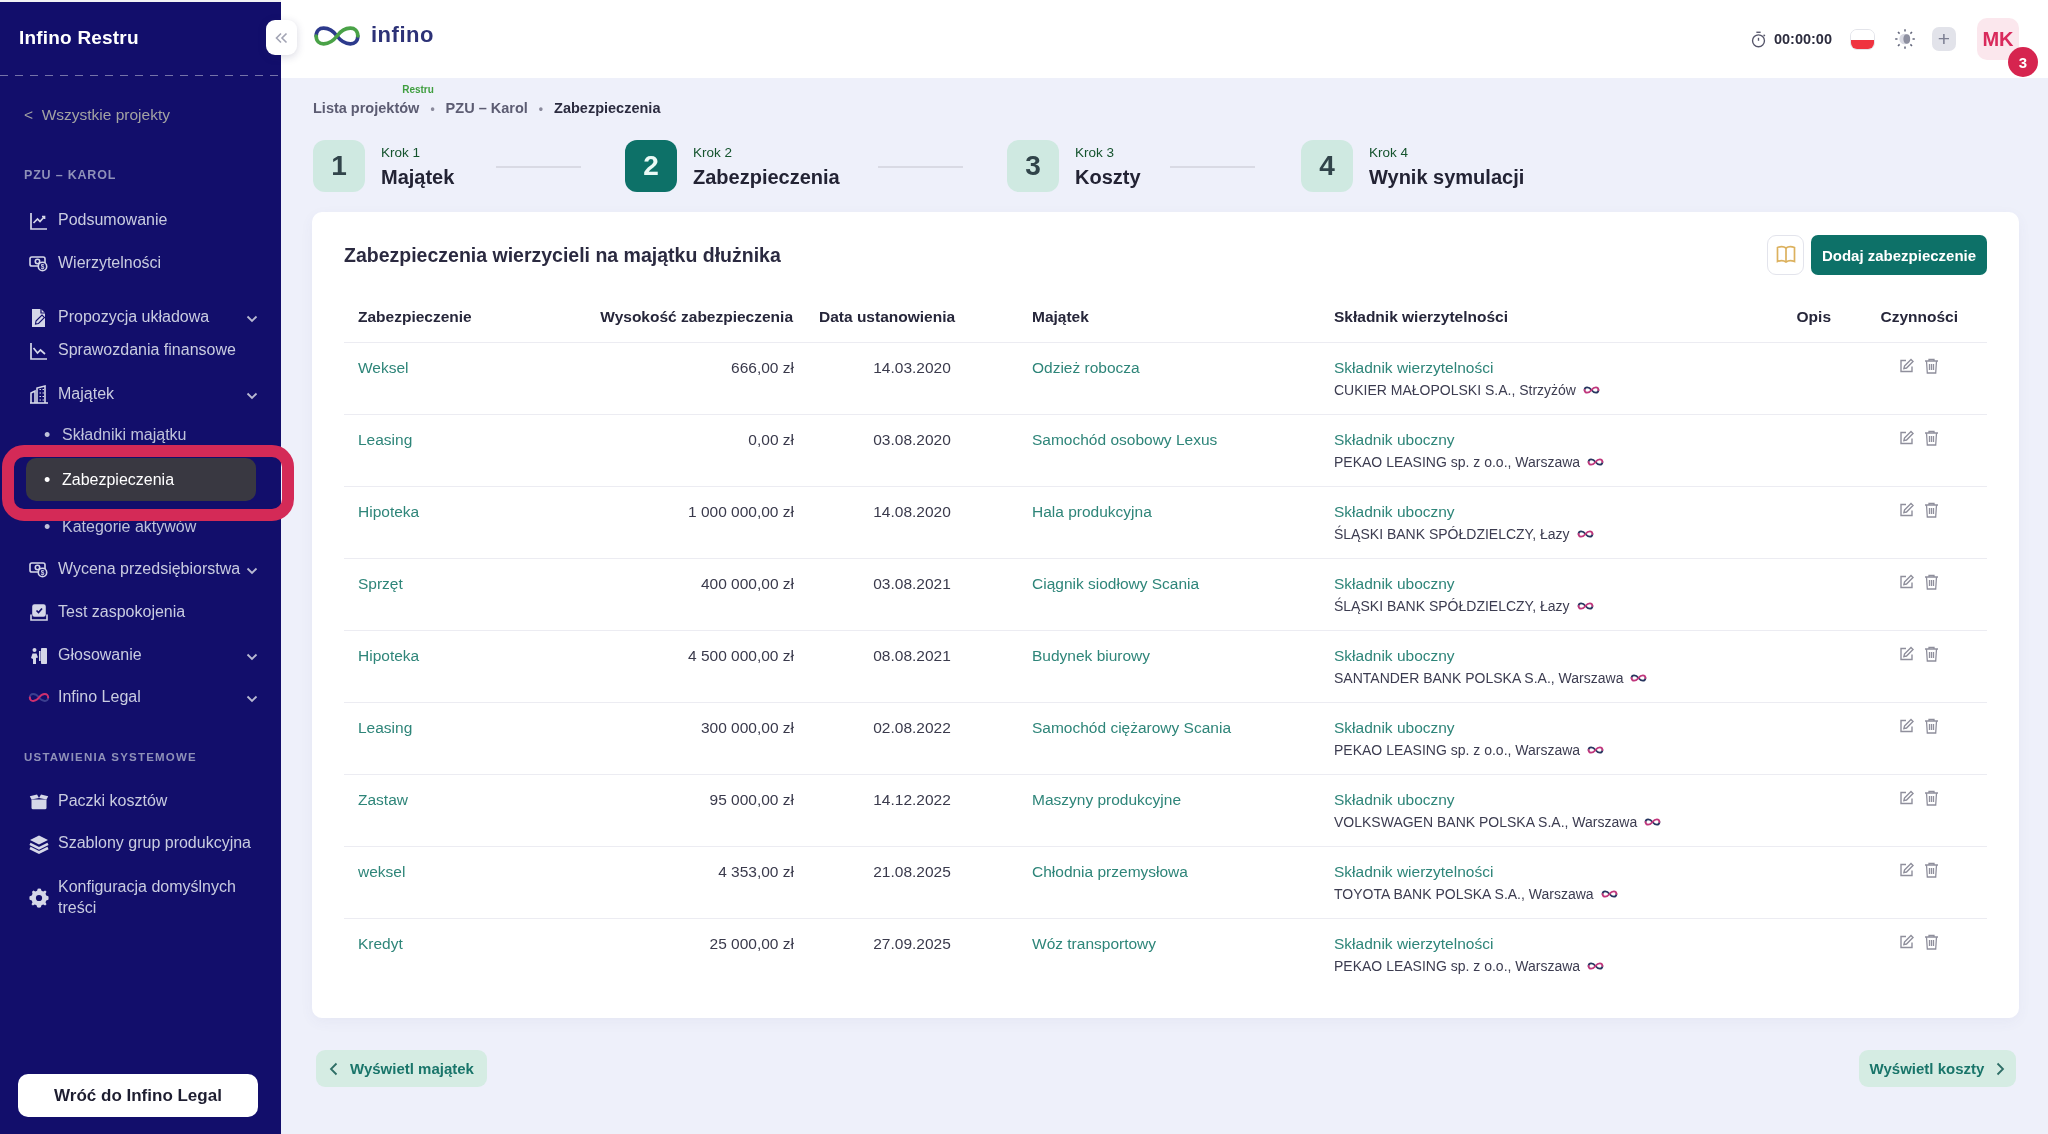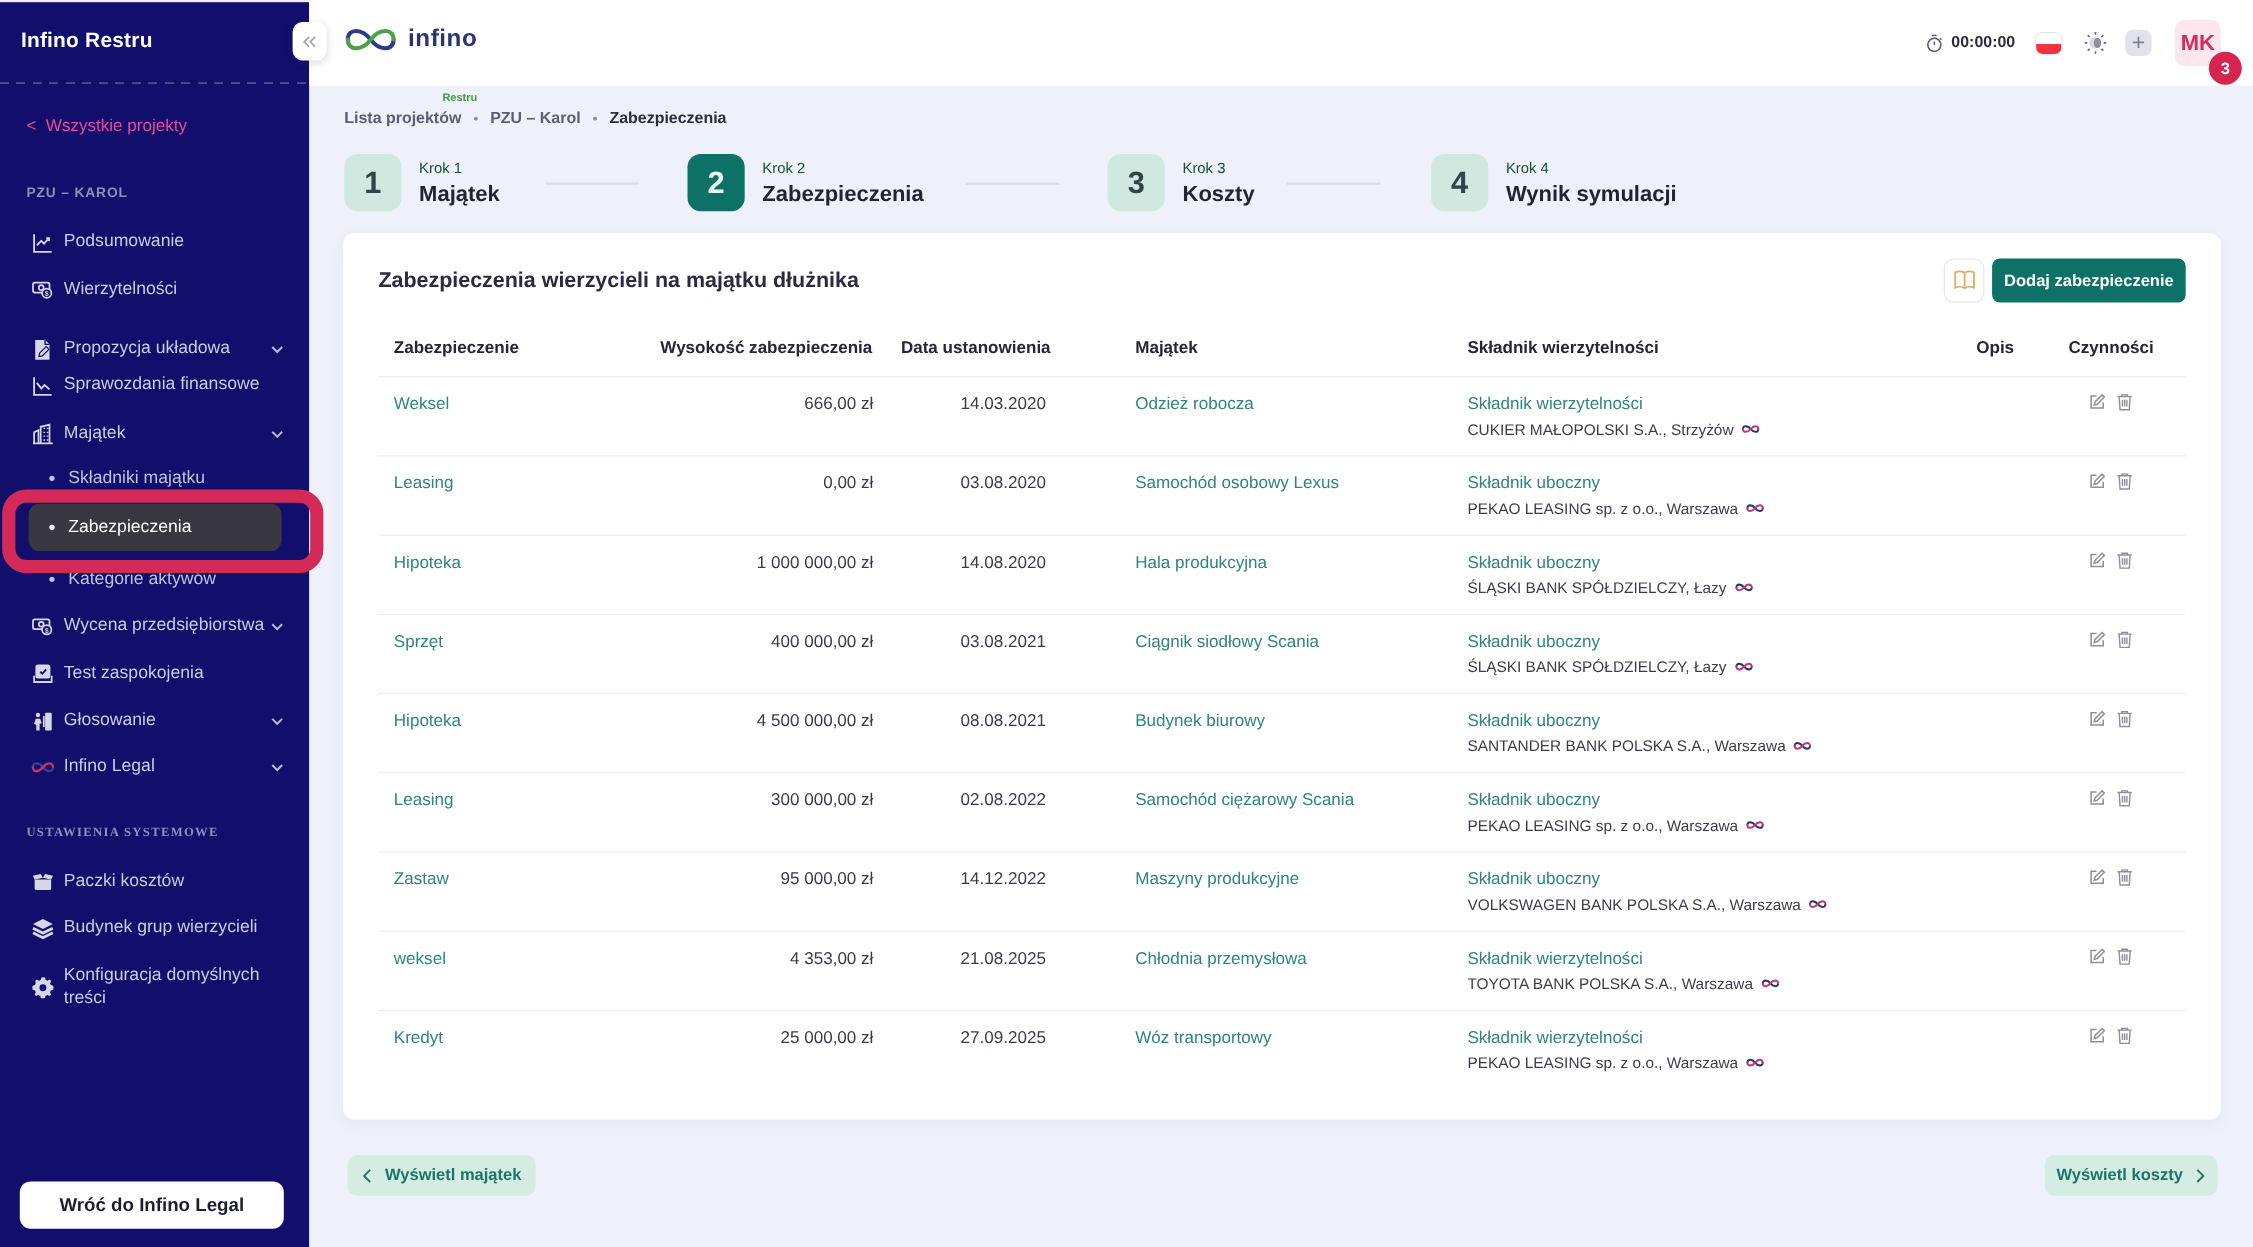--- a/index.html
+++ b/index.html
@@ -4,33 +4,33 @@
 <title>Infino Restru</title>
 <style>
 * { margin:0; padding:0; box-sizing:border-box; }
 html,body { width:2048px; height:1134px; overflow:hidden; }
 body { font-family:"Liberation Sans", sans-serif; background:#eef0fa; position:relative; }
 
 
 .sidebar { position:absolute; left:0; top:0; width:281px; height:1134px; background:#120e6b; color:#d9dae8; }
 .sb-head { height:76px; display:flex; align-items:center; padding-left:19px; border-bottom:0; background:linear-gradient(#120e6b,#120e6b), repeating-linear-gradient(90deg, rgba(255,255,255,.42) 0 8px, transparent 8px 15px); background-size:100% 74.5px, 100% 1.5px; background-position:top, bottom; background-repeat:no-repeat; }
 .sb-head h1 { font-size:19px; font-weight:bold; color:#ffffff; letter-spacing:.2px; }
-.sb-back { position:absolute; left:24px; top:106px; font-size:15.5px; color:#ec4899; }
+.sb-back { position:absolute; left:24px; top:106px; font-size:15.5px; color:#a3a3a3; }
 .sb-proj { position:absolute; left:24px; top:168px; font-size:12.5px; font-weight:bold; letter-spacing:.8px; color:#8f91b8; }
 .nav-item { position:absolute; left:0; width:281px; height:43px; display:flex; align-items:center; font-size:16px; color:#c9cce0; }
 .nav-item .ic { position:absolute; left:28px; width:22px; height:22px; display:flex; align-items:center; justify-content:center; }
 .nav-item .lb { position:absolute; left:58px; }
 .nav-item .ch { position:absolute; left:246px; top:50%; transform:translateY(-50%); }
 .nav-sub { position:absolute; left:0; width:281px; height:40px; display:flex; align-items:center; font-size:16px; color:#bfc2da; }
 .nav-sub .bu { position:absolute; left:44px; font-size:18px; }
 .nav-sub .lb { position:absolute; left:62px; }
 .nav-active { position:absolute; left:26px; top:458px; width:230px; height:43px; background:#393841; border-radius:10px; }
 .nav-active .bu { position:absolute; left:18px; top:50%; transform:translateY(-50%); color:#fff; font-size:18px; }
 .nav-active .lb { position:absolute; left:36px; top:50%; transform:translateY(-50%); color:#fff; font-size:16px; }
-.sb-sec { position:absolute; left:24px; top:751px; font-size:11.5px; font-weight:bold; letter-spacing:1.2px; color:#8f91b8;font-family:Liberation Serif, serif; }
+.sb-sec { position:absolute; left:24px; top:751px; font-size:11.5px; font-weight:bold; letter-spacing:1.2px; color:#8f91b8; }
 .sb-btn { position:absolute; left:18px; top:1074px; width:240px; height:43px; background:#ffffff; border-radius:10px; display:flex; align-items:center; justify-content:center; font-size:17px; font-weight:bold; color:#1d1d30; }
 
 
 .red-annot { position:absolute; left:2px; top:445px; width:292px; height:76px; border:12px solid #d42a57; border-radius:22px; z-index:50; }
 
 
 .collapse { position:absolute; left:266px; top:20px; width:31px; height:35px; background:#ffffff; border-radius:9px; box-shadow:0 2px 8px rgba(40,40,90,.18); z-index:5; display:flex; align-items:center; justify-content:center; color:#9fa1b3; font-size:18px; }
 
 
 .main { position:absolute; left:281px; top:0; width:1767px; height:1134px;text-align:center; }
@@ -209,21 +209,21 @@
         <span class="lb" style="line-height:1.3">Paczki kosztów</span>
       </div>
       <div class="nav-item" style="top:822px;height:43px">
         <span class="ic">
           <svg width="22" height="22" viewBox="0 0 22 22" fill="#d5d7e8">
             <path d="M11 2.5L20 7 11 11.5 2 7z"></path>
             <path d="M2 10.8l9 4.5 9-4.5" fill="none" stroke="#d5d7e8" stroke-width="2.6"></path>
             <path d="M2 15l9 4.5L20 15" fill="none" stroke="#d5d7e8" stroke-width="2.6"></path>
           </svg>
         </span>
-        <span class="lb" style="line-height:1.3">Budynek grup wierzycieli</span>
+        <span class="lb" style="line-height:1.3">Szablony grup produkcyjna</span>
       </div>
       <div class="nav-item" style="top:866px;height:64px">
         <span class="ic">
           <svg width="22" height="22" viewBox="0 0 24 24" fill="#d5d7e8">
             <path d="M12 1.5l2 .3.7 2.3 1.9.8 2.1-1.1 1.5 1.5-1.1 2.1.8 1.9 2.3.7.3 2-.3 2-2.3.7-.8 1.9 1.1 2.1-1.5 1.5-2.1-1.1-1.9.8-.7 2.3-2 .3-2-.3-.7-2.3-1.9-.8-2.1 1.1-1.5-1.5 1.1-2.1-.8-1.9-2.3-.7-.3-2 .3-2 2.3-.7.8-1.9L4.4 5.3l1.5-1.5 2.1 1.1 1.9-.8.7-2.3z"></path>
             <circle cx="12" cy="12" r="3.4" fill="#120e6b"></circle>
           </svg>
         </span>
         <span class="lb" style="line-height:1.3">Konfiguracja domyślnych<br>treści</span>
       </div>

